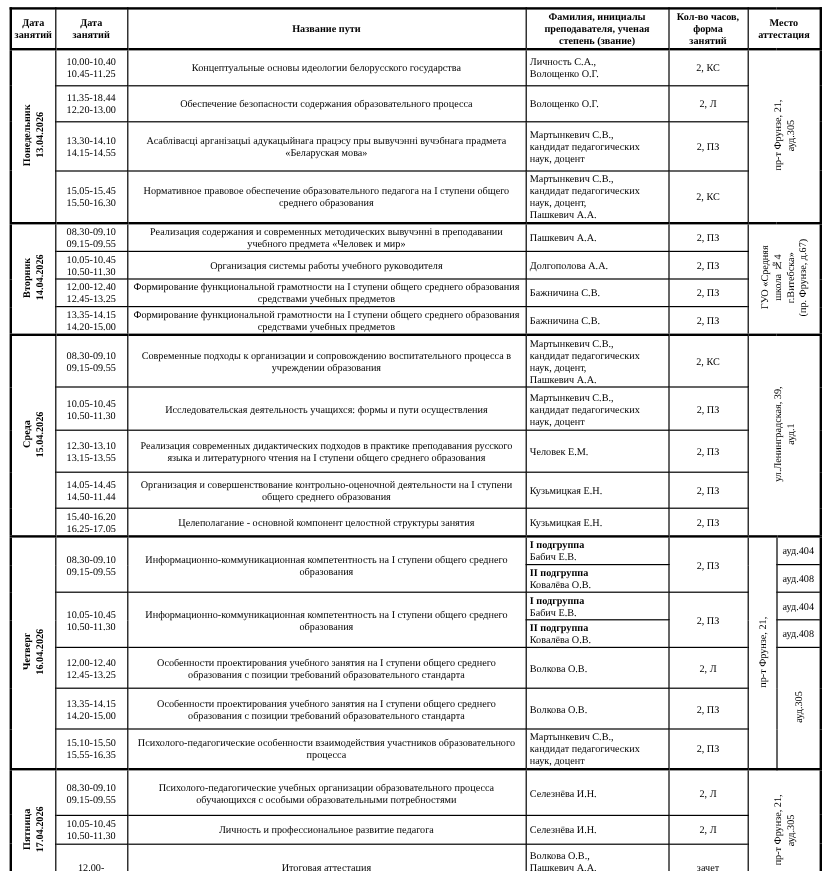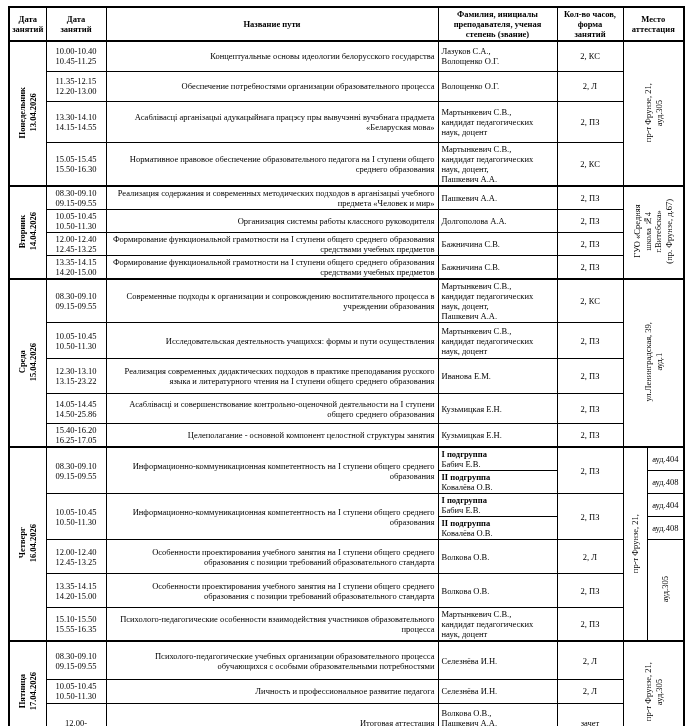--- a/index.html
+++ b/index.html
@@ -26,21 +26,21 @@
   td.vert { text-align:center; vertical-align:middle; padding:0; }
   .vtext {
     display:inline-block;
     writing-mode:vertical-rl;
     transform:rotate(180deg);
     white-space:pre-line;
     text-align:center;
     line-height:1.25;
     max-height:100%;
   }
-  td.topic { text-align:right; }
+  td.topic { text-align:center; }
   td.subcell div { text-align:left; }
 </style>
 </head>
 <body>
 
 <table class="sched">
   <colgroup>
     <col style="width:37px">
       <col style="width:60px">
       <col style="width:332px">
@@ -66,30 +66,30 @@
     <th class="pre" colspan="2">Место
 аттестация</th>
   </tr>
 
   <tr class="sep" style="height:30px">
     <td class="vert" rowspan="4"><div class="vtext b">Понедельник
 13.04.2026</div></td>
     <td class="c pre">10.00-10.40
 10.45-11.25</td>
     <td class="topic">Концептуальные основы идеологии белорусского государства</td>
-    <td class="pre">Лазуков С.А.,
+    <td class="pre">Личность С.А.,
 Волощенко О.Г.</td>
     <td class="c">2, КС</td>
     <td class="vert" colspan="2" rowspan="4"><div class="vtext">пр-т Фрунзе, 21,
 ауд.305</div></td>
   </tr>
   <tr style="height:30px">
-    <td class="c pre">11.35-12.15
+    <td class="c pre">11.35-18.44
 12.20-13.00</td>
-    <td class="topic">Обеспечение потребностями организации образовательного процесса</td>
+    <td class="topic">Обеспечение безопасности содержания образовательного процесса</td>
     <td class="pre">Волощенко О.Г.</td>
     <td class="c">2, Л</td>
   </tr>
   <tr style="height:41px">
     <td class="c pre">13.30-14.10
 14.15-14.55</td>
     <td class="topic">Асаблівасці арганізацыі адукацыйнага працэсу пры вывучэнні вучэбнага прадмета «Беларуская мова»</td>
     <td class="pre">Мартынкевич С.В.,
 кандидат педагогических
 наук, доцент</td>
@@ -104,32 +104,32 @@
 наук, доцент,
 Пашкевич А.А.</td>
     <td class="c">2, КС</td>
   </tr>
 
   <tr class="sep" style="height:24px">
     <td class="vert" rowspan="4"><div class="vtext b">Вторник
 14.04.2026</div></td>
     <td class="c pre">08.30-09.10
 09.15-09.55</td>
-    <td class="topic">Реализация содержания и современных методических подходов в арганізацыі учебного предмета «Человек и мир»</td>
+    <td class="topic">Реализация содержания и современных методических вывучэнні в преподавании учебного предмета «Человек и мир»</td>
     <td class="pre">Пашкевич А.А.</td>
     <td class="c">2, ПЗ</td>
     <td class="vert" colspan="2" rowspan="4"><div class="vtext">ГУО «Средняя
 школа №4
 г.Витебска»
 (пр. Фрунзе, д.67)</div></td>
   </tr>
   <tr style="height:23px">
     <td class="c pre">10.05-10.45
 10.50-11.30</td>
-    <td class="topic">Организация системы работы классного руководителя</td>
+    <td class="topic">Организация системы работы учебного руководителя</td>
     <td class="pre">Долгополова А.А.</td>
     <td class="c">2, ПЗ</td>
   </tr>
   <tr style="height:23px">
     <td class="c pre">12.00-12.40
 12.45-13.25</td>
     <td class="topic">Формирование функциональной грамотности на I ступени общего среднего образования средствами учебных предметов</td>
     <td class="pre">Бажничина С.В.</td>
     <td class="c">2, ПЗ</td>
   </tr>
@@ -159,29 +159,29 @@
     <td class="c pre">10.05-10.45
 10.50-11.30</td>
     <td class="topic">Исследовательская деятельность учащихся: формы и пути осуществления</td>
     <td class="pre">Мартынкевич С.В.,
 кандидат педагогических
 наук, доцент</td>
     <td class="c">2, ПЗ</td>
   </tr>
   <tr style="height:35px">
     <td class="c pre">12.30-13.10
-13.15-23.22</td>
+13.15-13.55</td>
     <td class="topic">Реализация современных дидактических подходов в практике преподавания русского языка и литературного чтения на I ступени общего среднего образования</td>
-    <td class="pre">Иванова Е.М.</td>
+    <td class="pre">Человек Е.М.</td>
     <td class="c">2, ПЗ</td>
   </tr>
   <tr style="height:30px">
     <td class="c pre">14.05-14.45
-14.50-25.86</td>
-    <td class="topic">Асаблівасці и совершенствование контрольно-оценочной деятельности на I ступени общего среднего образования</td>
+14.50-11.44</td>
+    <td class="topic">Организация и совершенствование контрольно-оценочной деятельности на I ступени общего среднего образования</td>
     <td class="pre">Кузьмицкая Е.Н.</td>
     <td class="c">2, ПЗ</td>
   </tr>
   <tr style="height:22px">
     <td class="c pre">15.40-16.20
 16.25-17.05</td>
     <td class="topic">Целеполагание - основной компонент целостной структуры занятия</td>
     <td class="pre">Кузьмицкая Е.Н.</td>
     <td class="c">2, ПЗ</td>
   </tr>

